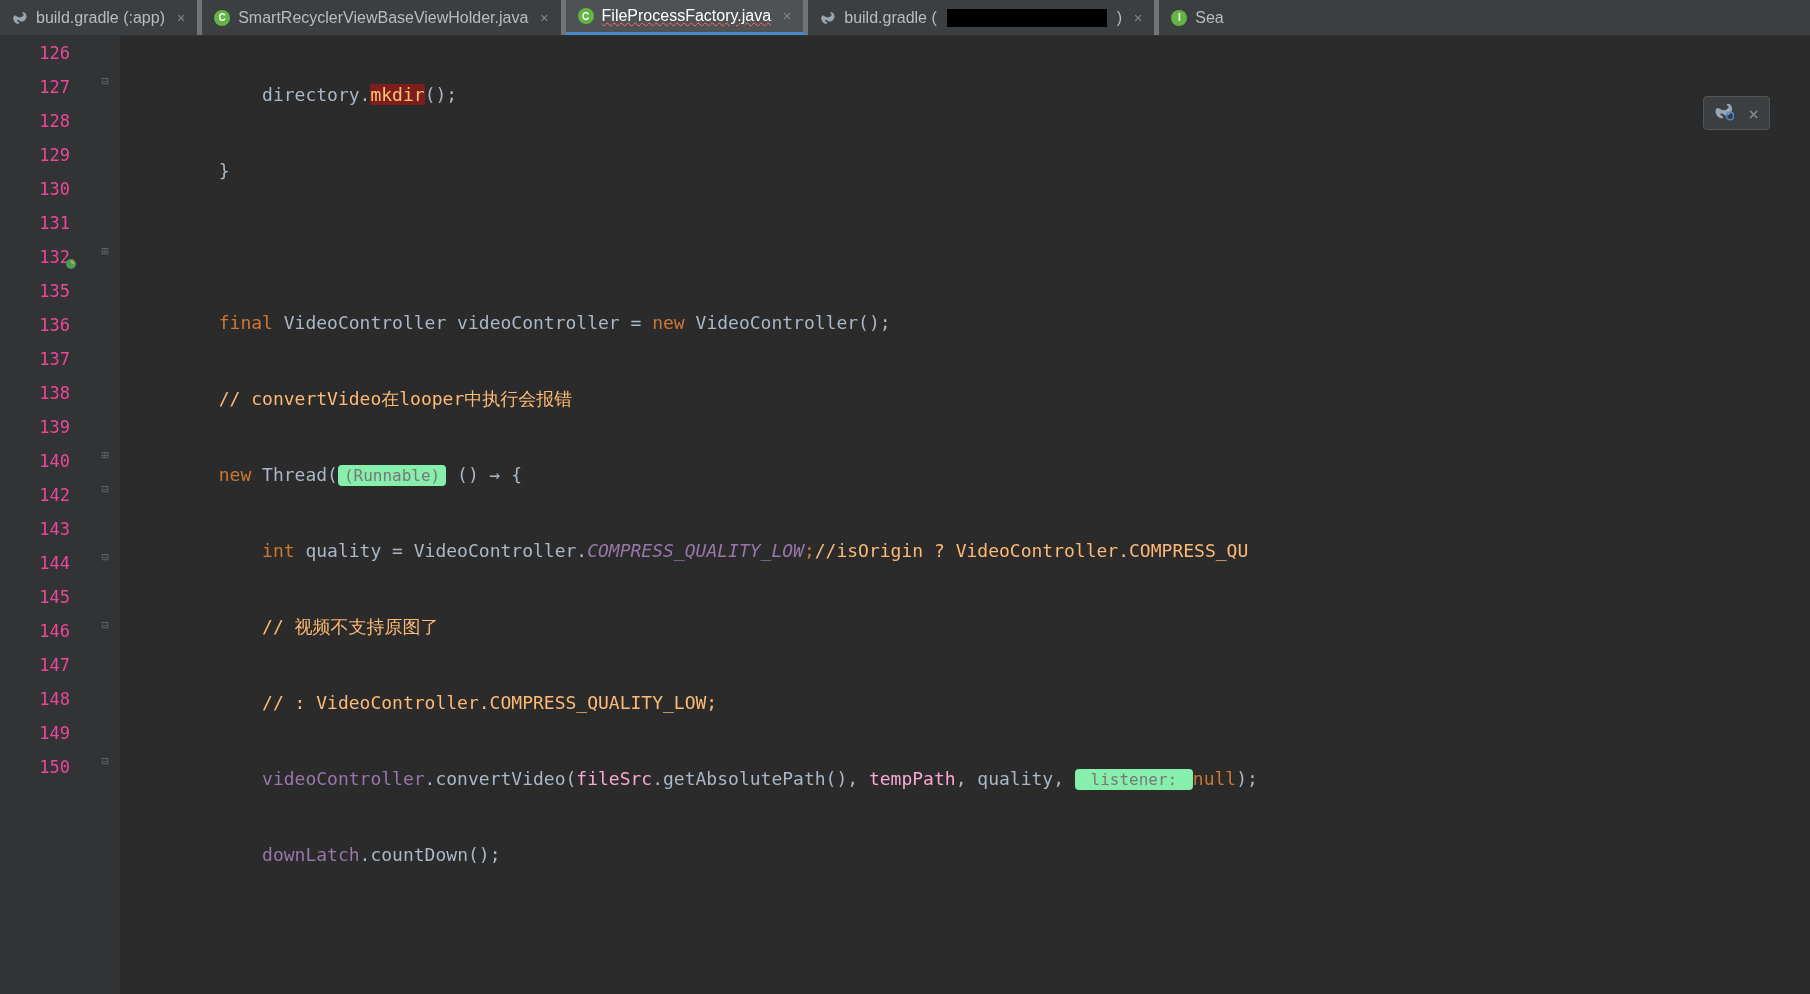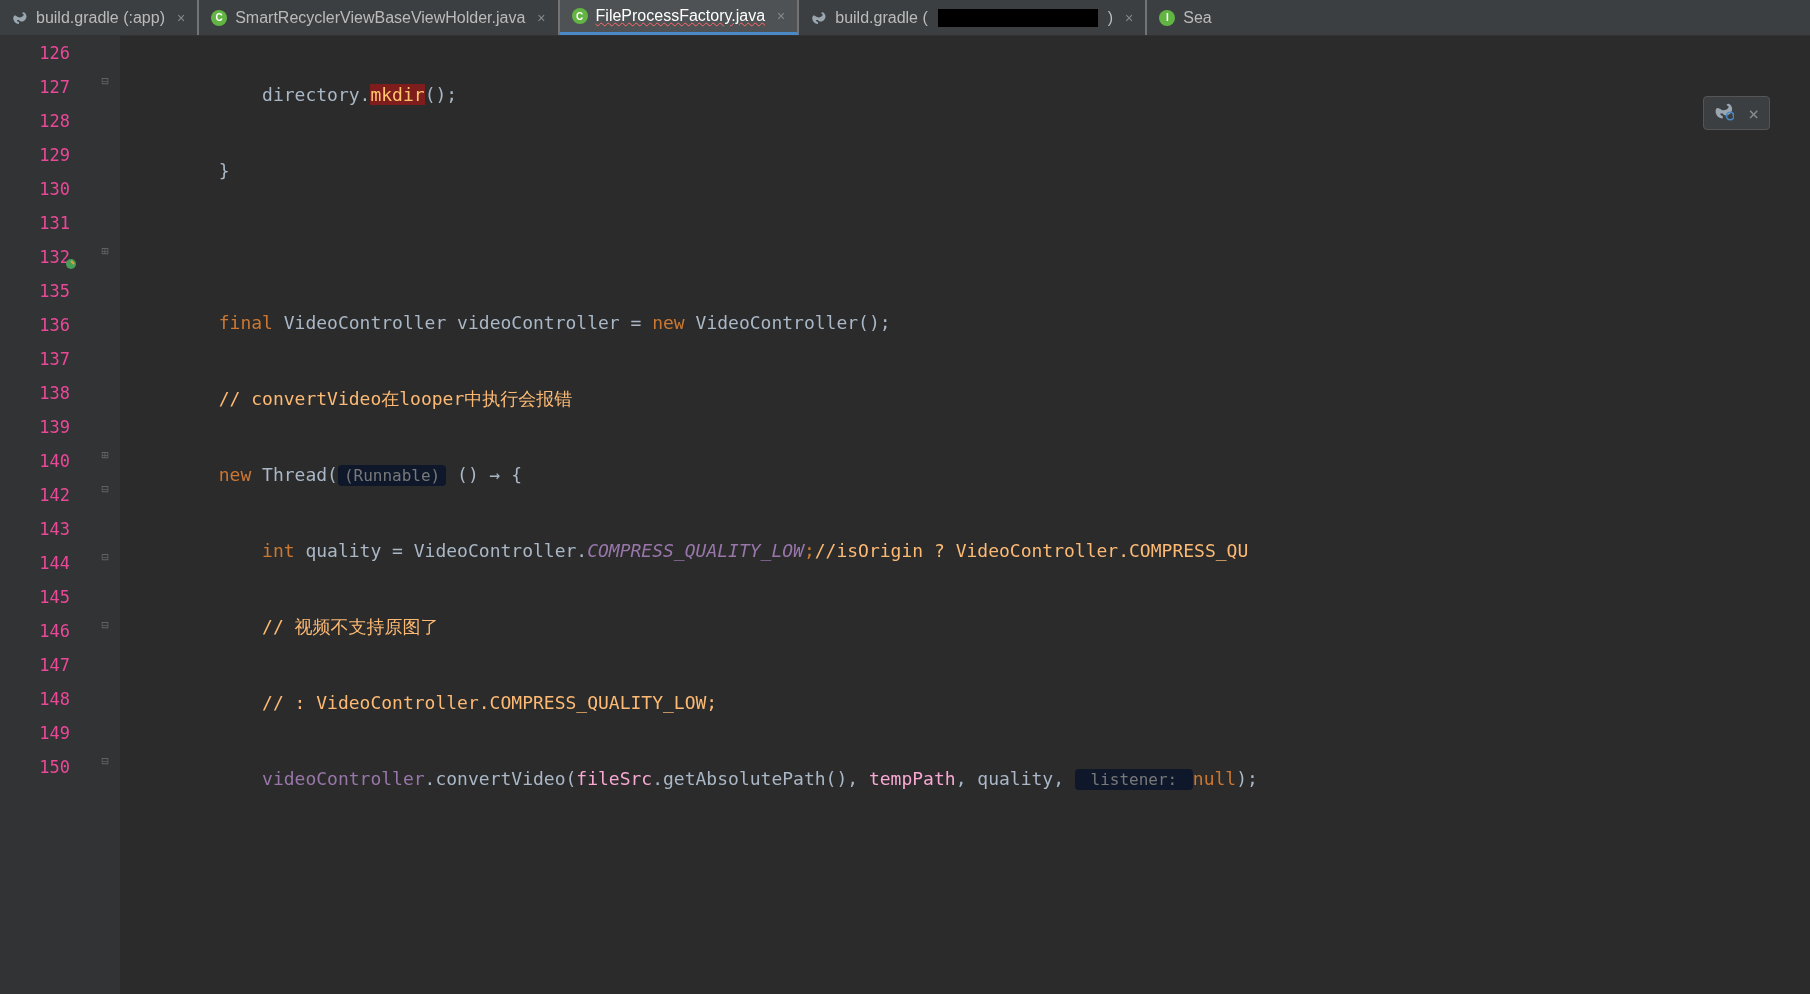--- a/index.html
+++ b/index.html
@@ -20,21 +20,21 @@
     align-items: stretch;
   }
   .tab {
     display: flex;
     align-items: center;
     padding: 0 12px;
     color: #bbbbbb;
     font-size: 16px;
     font-family: -apple-system, sans-serif;
     gap: 8px;
-    border-right: 2px solid #737373;
+    border-right: 5px solid #737373;
     cursor: pointer;
     white-space: nowrap;
   }
   .tab.active {
     background: #4e5254;
     border-bottom: 3px solid #4a88c7;
     color: #ffffff;
   }
   .tab .icon { width: 16px; height: 16px; display: inline-flex; align-items: center; justify-content: center; }
   .tab .close { color: #8a8a8a; font-size: 14px; margin-left: 4px; }
@@ -73,21 +73,21 @@
   .line { height: 34px; line-height: 34px; }
   .gline { height: 34px; line-height: 34px; position:relative;}
   
   .kw { color: #cc7832; }
   .num { color: #6897bb; }
   .comment { color: #fdba74; }
   .fieldu { color: #9876aa; }
   .param-u { color: #f9a8d4; }
   .call { color: #ffc66d; }
   .const { color: #9876aa; font-style: italic; }
-  .hint { background:#0f172a; color:#787878; padding:1px 6px; border-radius:4px; font-size:16px;}
+  .hint { background:#86efac; color:#787878; padding:1px 6px; border-radius:4px; font-size:16px;}
   .hl { background:#7f1d1d; }
   
   .floating-toolbar {
     position: absolute;
     top: 60px;
     right: 40px;
     background: #3c3f41;
     border: 1px solid #555;
     border-radius: 4px;
     padding: 4px 10px;
@@ -183,20 +183,21 @@
     <div class="line"><span>            </span><span>directory</span><span>.</span><span class="hl call">mkdir</span><span>();</span></div>
     <div class="line"><span>        }</span></div>
     <div class="line"><span></span></div>
     <div class="line"><span>        </span><span class="kw">final</span><span> VideoController videoController = </span><span class="kw">new</span><span> VideoController();</span></div>
     <div class="line"><span>        </span><span class="comment">// convertVideo在looper中执行会报错</span></div>
     <div class="line"><span>        </span><span class="kw">new</span><span> Thread(</span><span class="hint">(Runnable)</span><span> () → {</span></div>
     <div class="line"><span>            </span><span class="kw">int</span><span> quality = VideoController.</span><span class="const">COMPRESS_QUALITY_LOW</span><span class="kw">;</span><span class="comment">//isOrigin ? VideoController.COMPRESS_QU</span></div>
     <div class="line"><span>            </span><span class="comment">// 视频不支持原图了</span></div>
     <div class="line"><span>            </span><span class="comment">// : VideoController.COMPRESS_QUALITY_LOW;</span></div>
     <div class="line"><span>            </span><span class="fieldu">videoController</span><span>.convertVideo(</span><span class="param-u">fileSrc</span><span>.getAbsolutePath(), </span><span class="param-u">tempPath</span><span>, quality, </span><span class="hint"> listener: </span><span class="kw">null</span><span>);</span></div>
+    <div class="line"><span>            </span><span class="fieldu">downLatch</span><span>.countDown();</span></div>
     <div class="line"></div>
     
     
     
     
     
     
     
     
     

